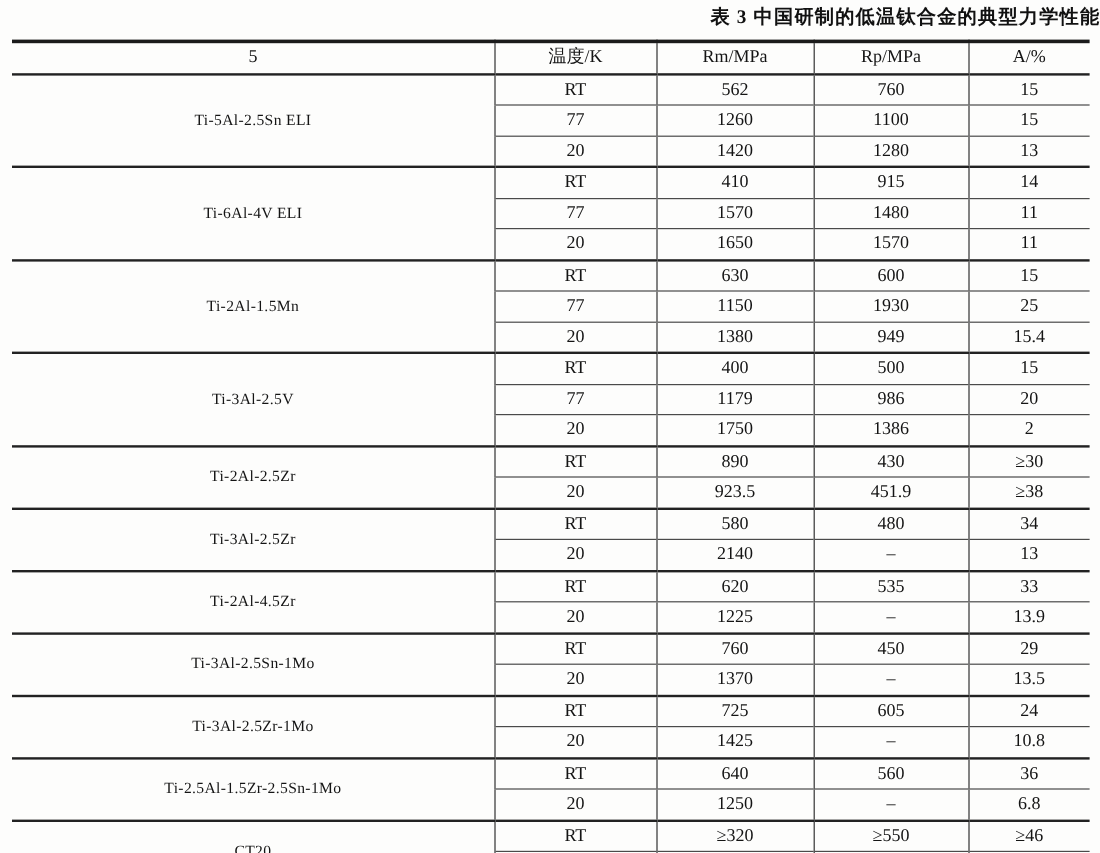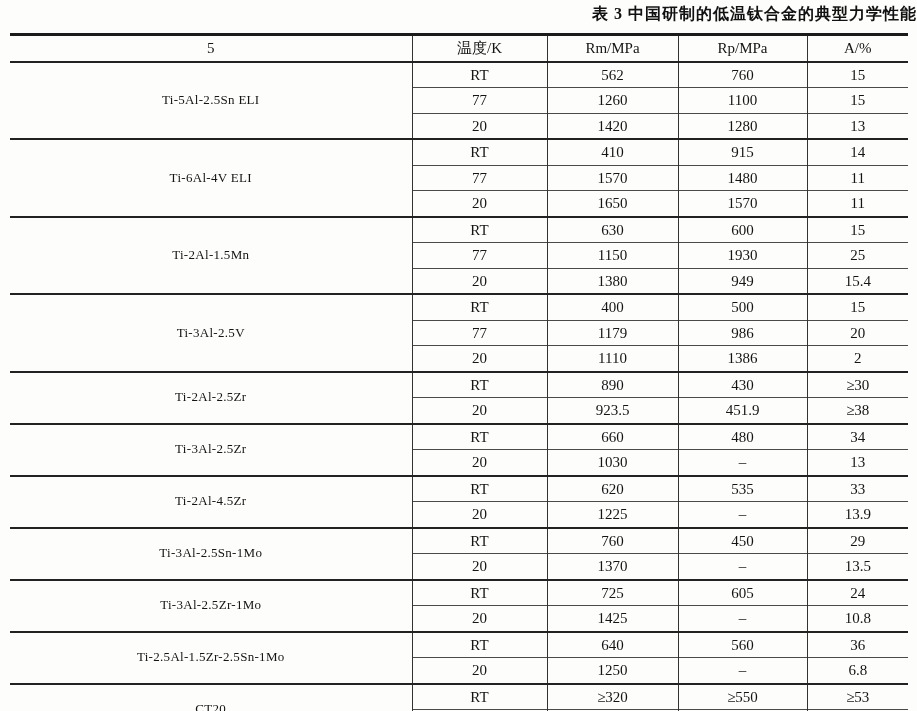--- a/index.html
+++ b/index.html
@@ -147,47 +147,47 @@
         <td class="c-a">15</td>
       </tr>
       <tr>
         <td class="c-temp">77</td>
         <td class="c-rm">1179</td>
         <td class="c-rp">986</td>
         <td class="c-a">20</td>
       </tr>
       <tr>
         <td class="c-temp">20</td>
-        <td class="c-rm">1110</td>
+        <td class="c-rm">1750</td>
         <td class="c-rp">1386</td>
         <td class="c-a">2</td>
       </tr>
       <tr class="group-start">
         <td class="alloy c-alloy" rowspan="2">Ti-2Al-2.5Zr</td>
         <td class="c-temp">RT</td>
         <td class="c-rm">890</td>
         <td class="c-rp">430</td>
         <td class="c-a">≥30</td>
       </tr>
       <tr>
         <td class="c-temp">20</td>
         <td class="c-rm">923.5</td>
         <td class="c-rp">451.9</td>
         <td class="c-a">≥38</td>
       </tr>
       <tr class="group-start">
         <td class="alloy c-alloy" rowspan="2">Ti-3Al-2.5Zr</td>
         <td class="c-temp">RT</td>
-        <td class="c-rm">660</td>
+        <td class="c-rm">580</td>
         <td class="c-rp">480</td>
         <td class="c-a">34</td>
       </tr>
       <tr>
         <td class="c-temp">20</td>
-        <td class="c-rm">1030</td>
+        <td class="c-rm">2140</td>
         <td class="c-rp">–</td>
         <td class="c-a">13</td>
       </tr>
       <tr class="group-start">
         <td class="alloy c-alloy" rowspan="2">Ti-2Al-4.5Zr</td>
         <td class="c-temp">RT</td>
         <td class="c-rm">620</td>
         <td class="c-rp">535</td>
         <td class="c-a">33</td>
       </tr>
@@ -234,21 +234,21 @@
         <td class="c-temp">20</td>
         <td class="c-rm">1250</td>
         <td class="c-rp">–</td>
         <td class="c-a">6.8</td>
       </tr>
       <tr class="group-start">
         <td class="alloy c-alloy" rowspan="2">CT20</td>
         <td class="c-temp">RT</td>
         <td class="c-rm">≥320</td>
         <td class="c-rp">≥550</td>
-        <td class="c-a">≥53</td>
+        <td class="c-a">≥46</td>
       </tr>
       <tr>
         <td class="c-temp">20</td>
         <td class="c-rm">≥1300</td>
         <td class="c-rp">–</td>
         <td class="c-a">≥13</td>
       </tr>
     </tbody>
 </table>
 

